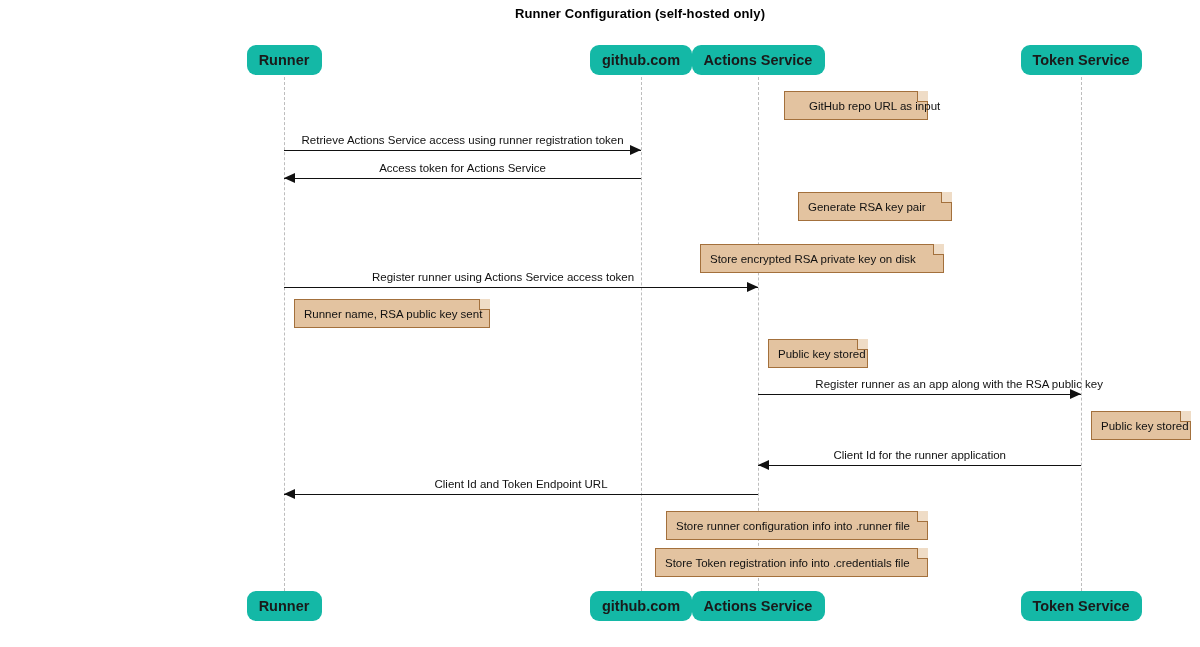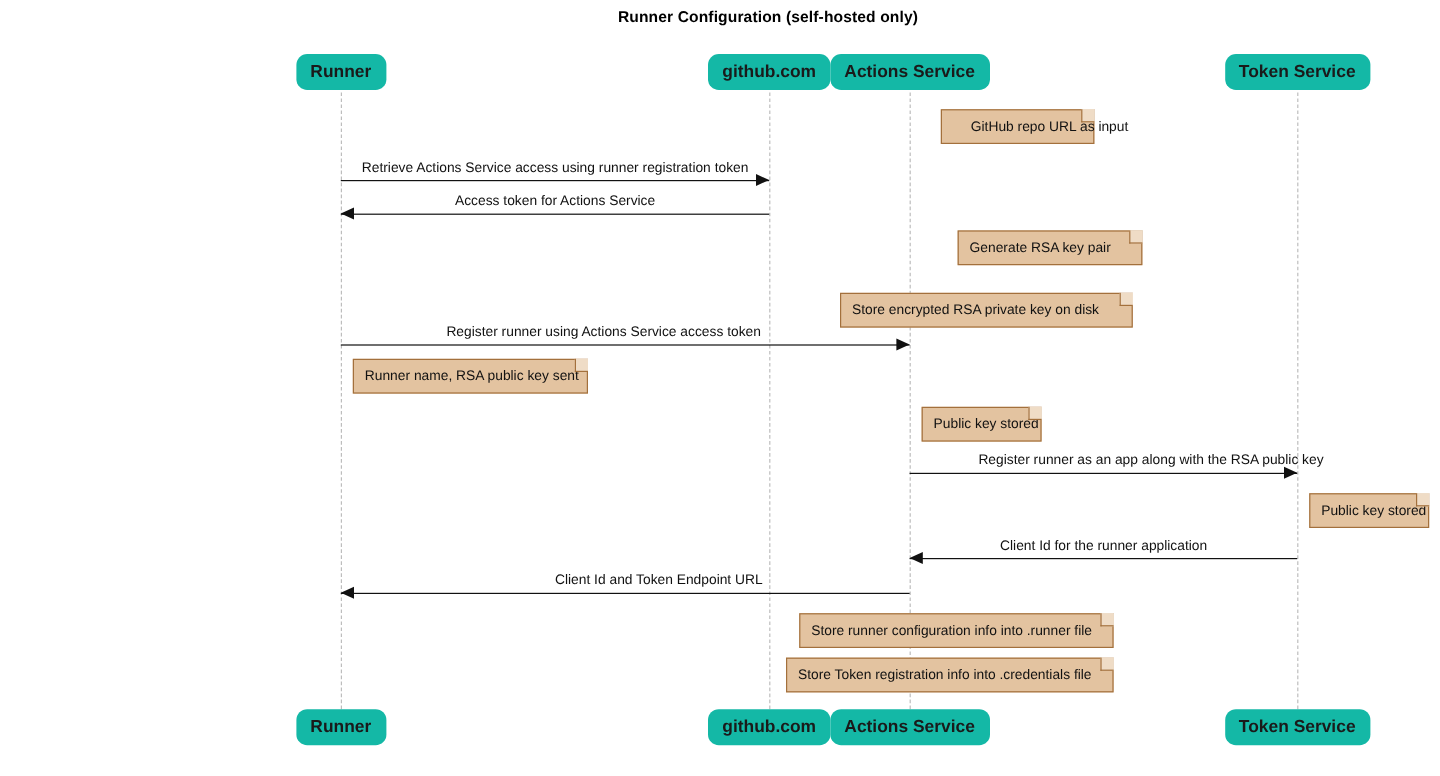--- a/index.html
+++ b/index.html
@@ -146,22 +146,22 @@
       <div class="arrowhead right" style="top: 282px; left: 747px;"></div>
       <div class="msg-label" style="left: 372px; top: 271px; width: 262px;">Register runner using Actions Service access token</div>
       <div class="msg-line" style="left: 758px; top: 394px; width: 323px;"></div>
       <div class="arrowhead right" style="top: 389px; left: 1070px;"></div>
       <div class="msg-label" style="left: 815px; top: 378px; width: 288px;">Register runner as an app along with the RSA public key</div>
       <div class="msg-line" style="left: 758px; top: 465px; width: 323px;"></div>
       <div class="arrowhead left" style="top: 460px; left: 758px;"></div>
       <div class="msg-label" style="left: 833px; top: 449px; width: 173px;">Client Id for the runner application</div>
       <div class="msg-line" style="left: 284px; top: 494px; width: 474px;"></div>
       <div class="arrowhead left" style="top: 489px; left: 284px;"></div>
-      <div class="msg-label" style="left: 434.5px; top: 478px; width: 173px; margin-left: 28px;">Client Id and Token Endpoint URL</div>
-      <div class="note" style="width: 128px; left: 784px; top: 91px; padding-left: 24px;">
+      <div class="msg-label" style="left: 434.5px; top: 478px; width: 173px;">Client Id and Token Endpoint URL</div>
+      <div class="note" style="width: 144px; left: 784px; top: 91px; padding-left: 24px;">
         <span>GitHub repo URL as input</span>
         <span class="fold-cut"></span>
         <span class="fold"></span>
       </div>
       <div class="note" style="width: 154px; left: 798px; top: 192px;">
         <span>Generate RSA key pair</span>
         <span class="fold-cut"></span>
         <span class="fold"></span>
       </div>
       <div class="note" style="width: 244px; left: 700px; top: 244px;">

